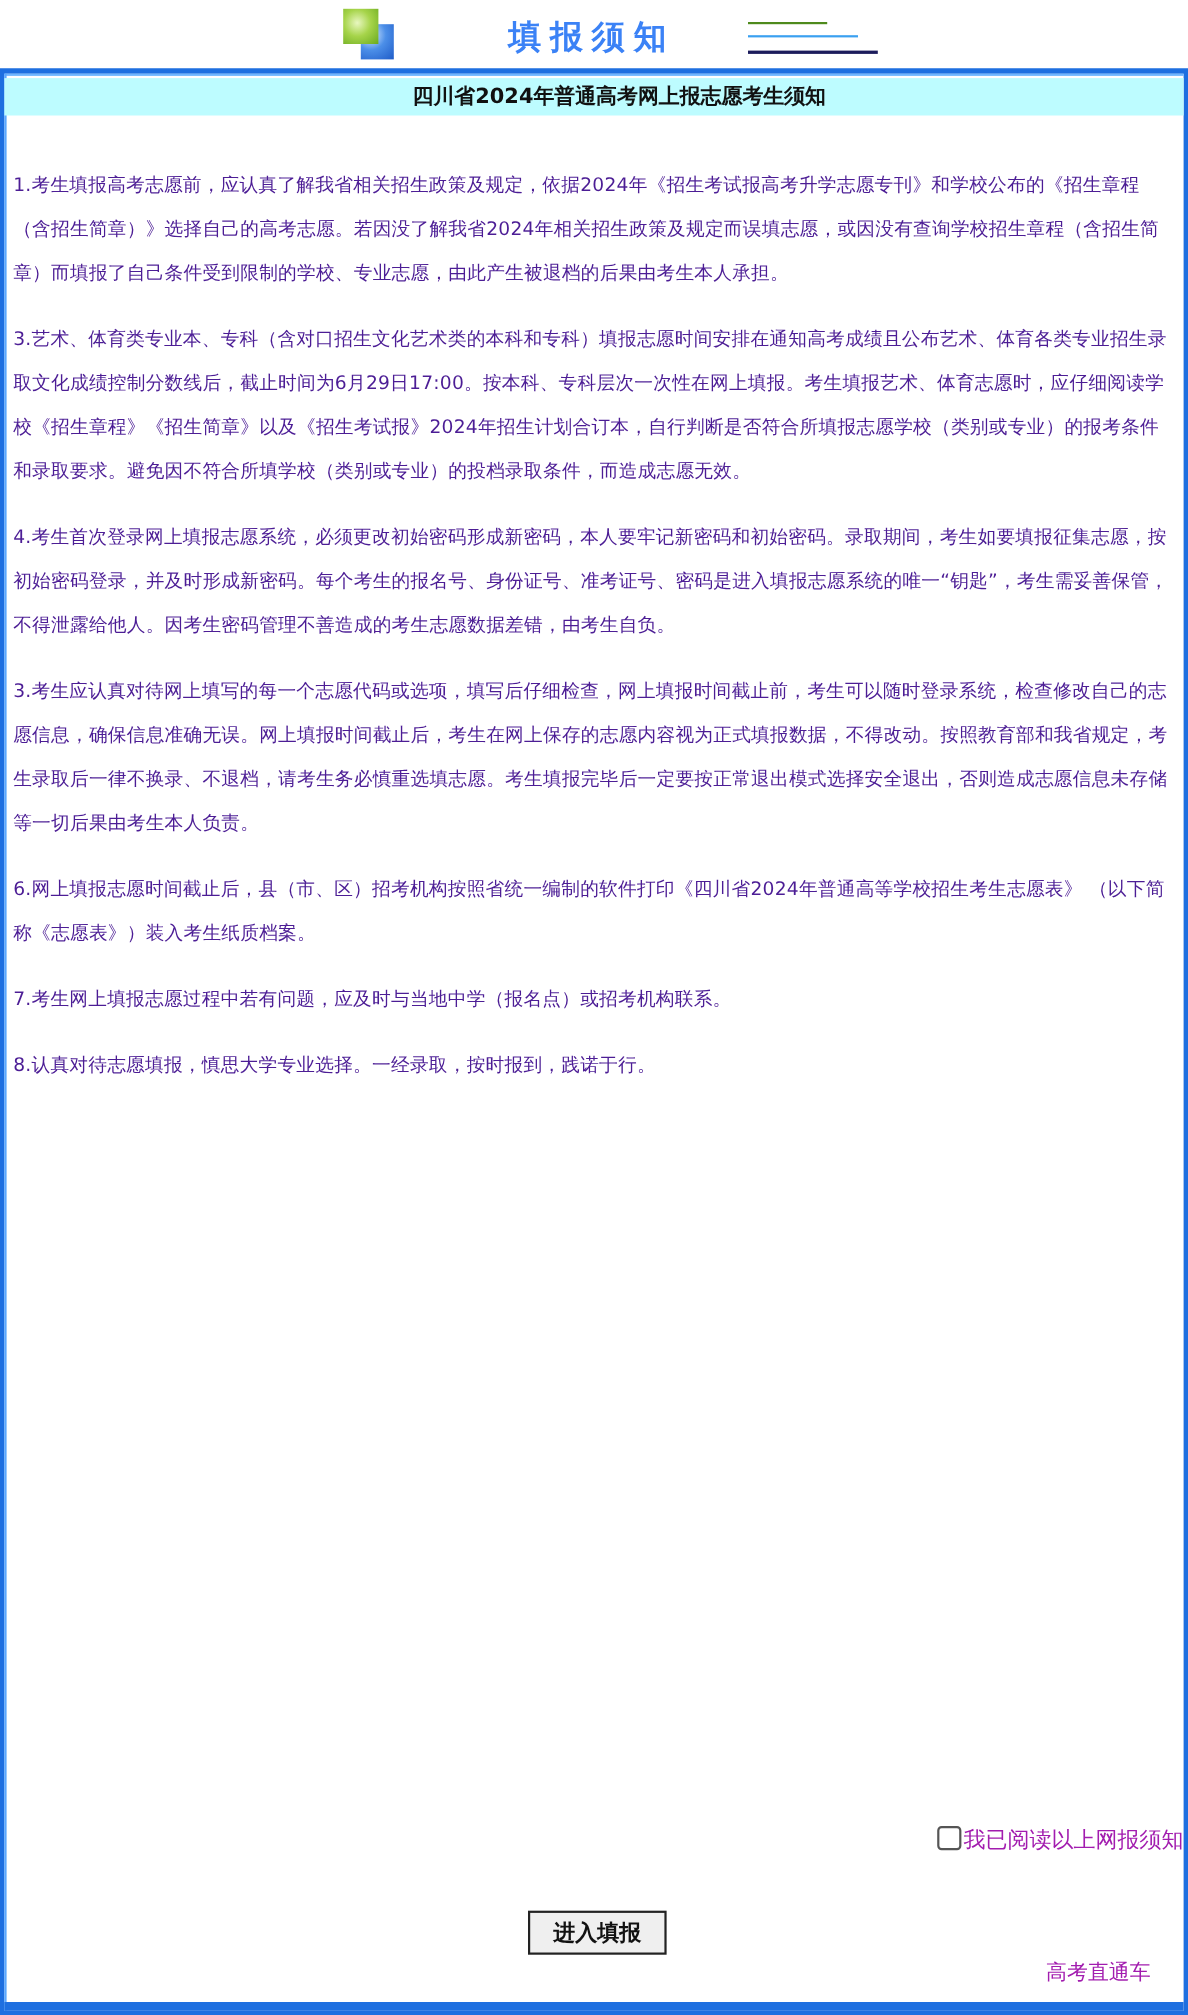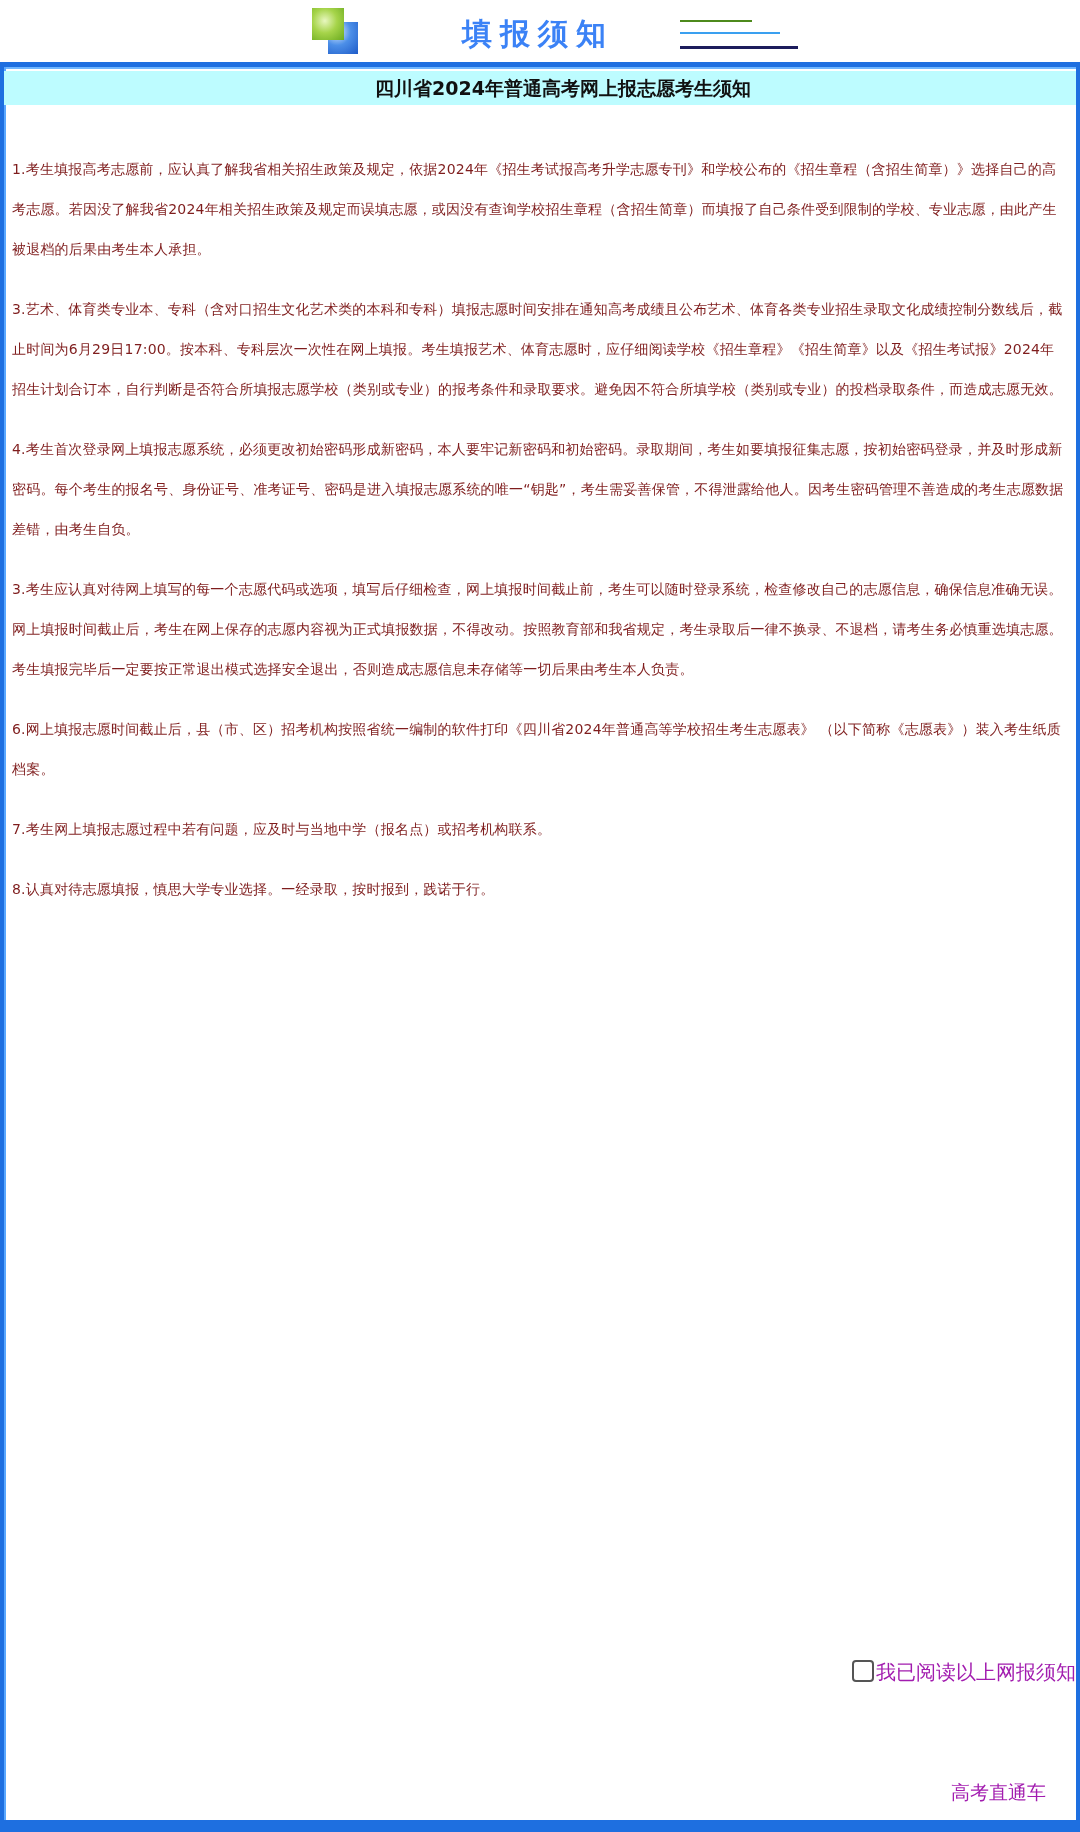--- a/index.html
+++ b/index.html
@@ -93,23 +93,23 @@
       color: #111111;
       padding-left: 46px;
     }
     .content {
       position: absolute;
       left: 8px;
       right: 12px;
       top: 82px;
     }
     .item {
-      font-size: 14px;
+      font-size: 17px;
       line-height: 40px;
-      color: #7f1d1d;
+      color: #4c1d95;
       margin-bottom: 20px;
       letter-spacing: 0.2px;
     }
     .agree-row {
       position: absolute;
       left: 0;
       right: 0;
       top: 1592px;
       text-align: right;
       font-size: 20px;
@@ -188,16 +188,19 @@
     <p class="item">3.考生应认真对待网上填写的每一个志愿代码或选项，填写后仔细检查，网上填报时间截止前，考生可以随时登录系统，检查修改自己的志愿信息，确保信息准确无误。网上填报时间截止后，考生在网上保存的志愿内容视为正式填报数据，不得改动。按照教育部和我省规定，考生录取后一律不换录、不退档，请考生务必慎重选填志愿。考生填报完毕后一定要按正常退出模式选择安全退出，否则造成志愿信息未存储等一切后果由考生本人负责。</p>
     <p class="item">6.网上填报志愿时间截止后，县（市、区）招考机构按照省统一编制的软件打印《四川省2024年普通高等学校招生考生志愿表》 （以下简称《志愿表》）装入考生纸质档案。</p>
     <p class="item">7.考生网上填报志愿过程中若有问题，应及时与当地中学（报名点）或招考机构联系。</p>
     <p class="item">8.认真对待志愿填报，慎思大学专业选择。一经录取，按时报到，践诺于行。</p>
   </div>
 
   <div class="agree-row">
     <span class="checkbox"></span><span>我已阅读以上网报须知</span>
   </div>
 
+  <div class="btn-row">
+    <button class="enter-btn">进入填报</button>
+  </div>
 
   <div class="watermark">高考直通车</div>
   <div class="bottom-band"></div>
 </div>
 
 </body></html>

